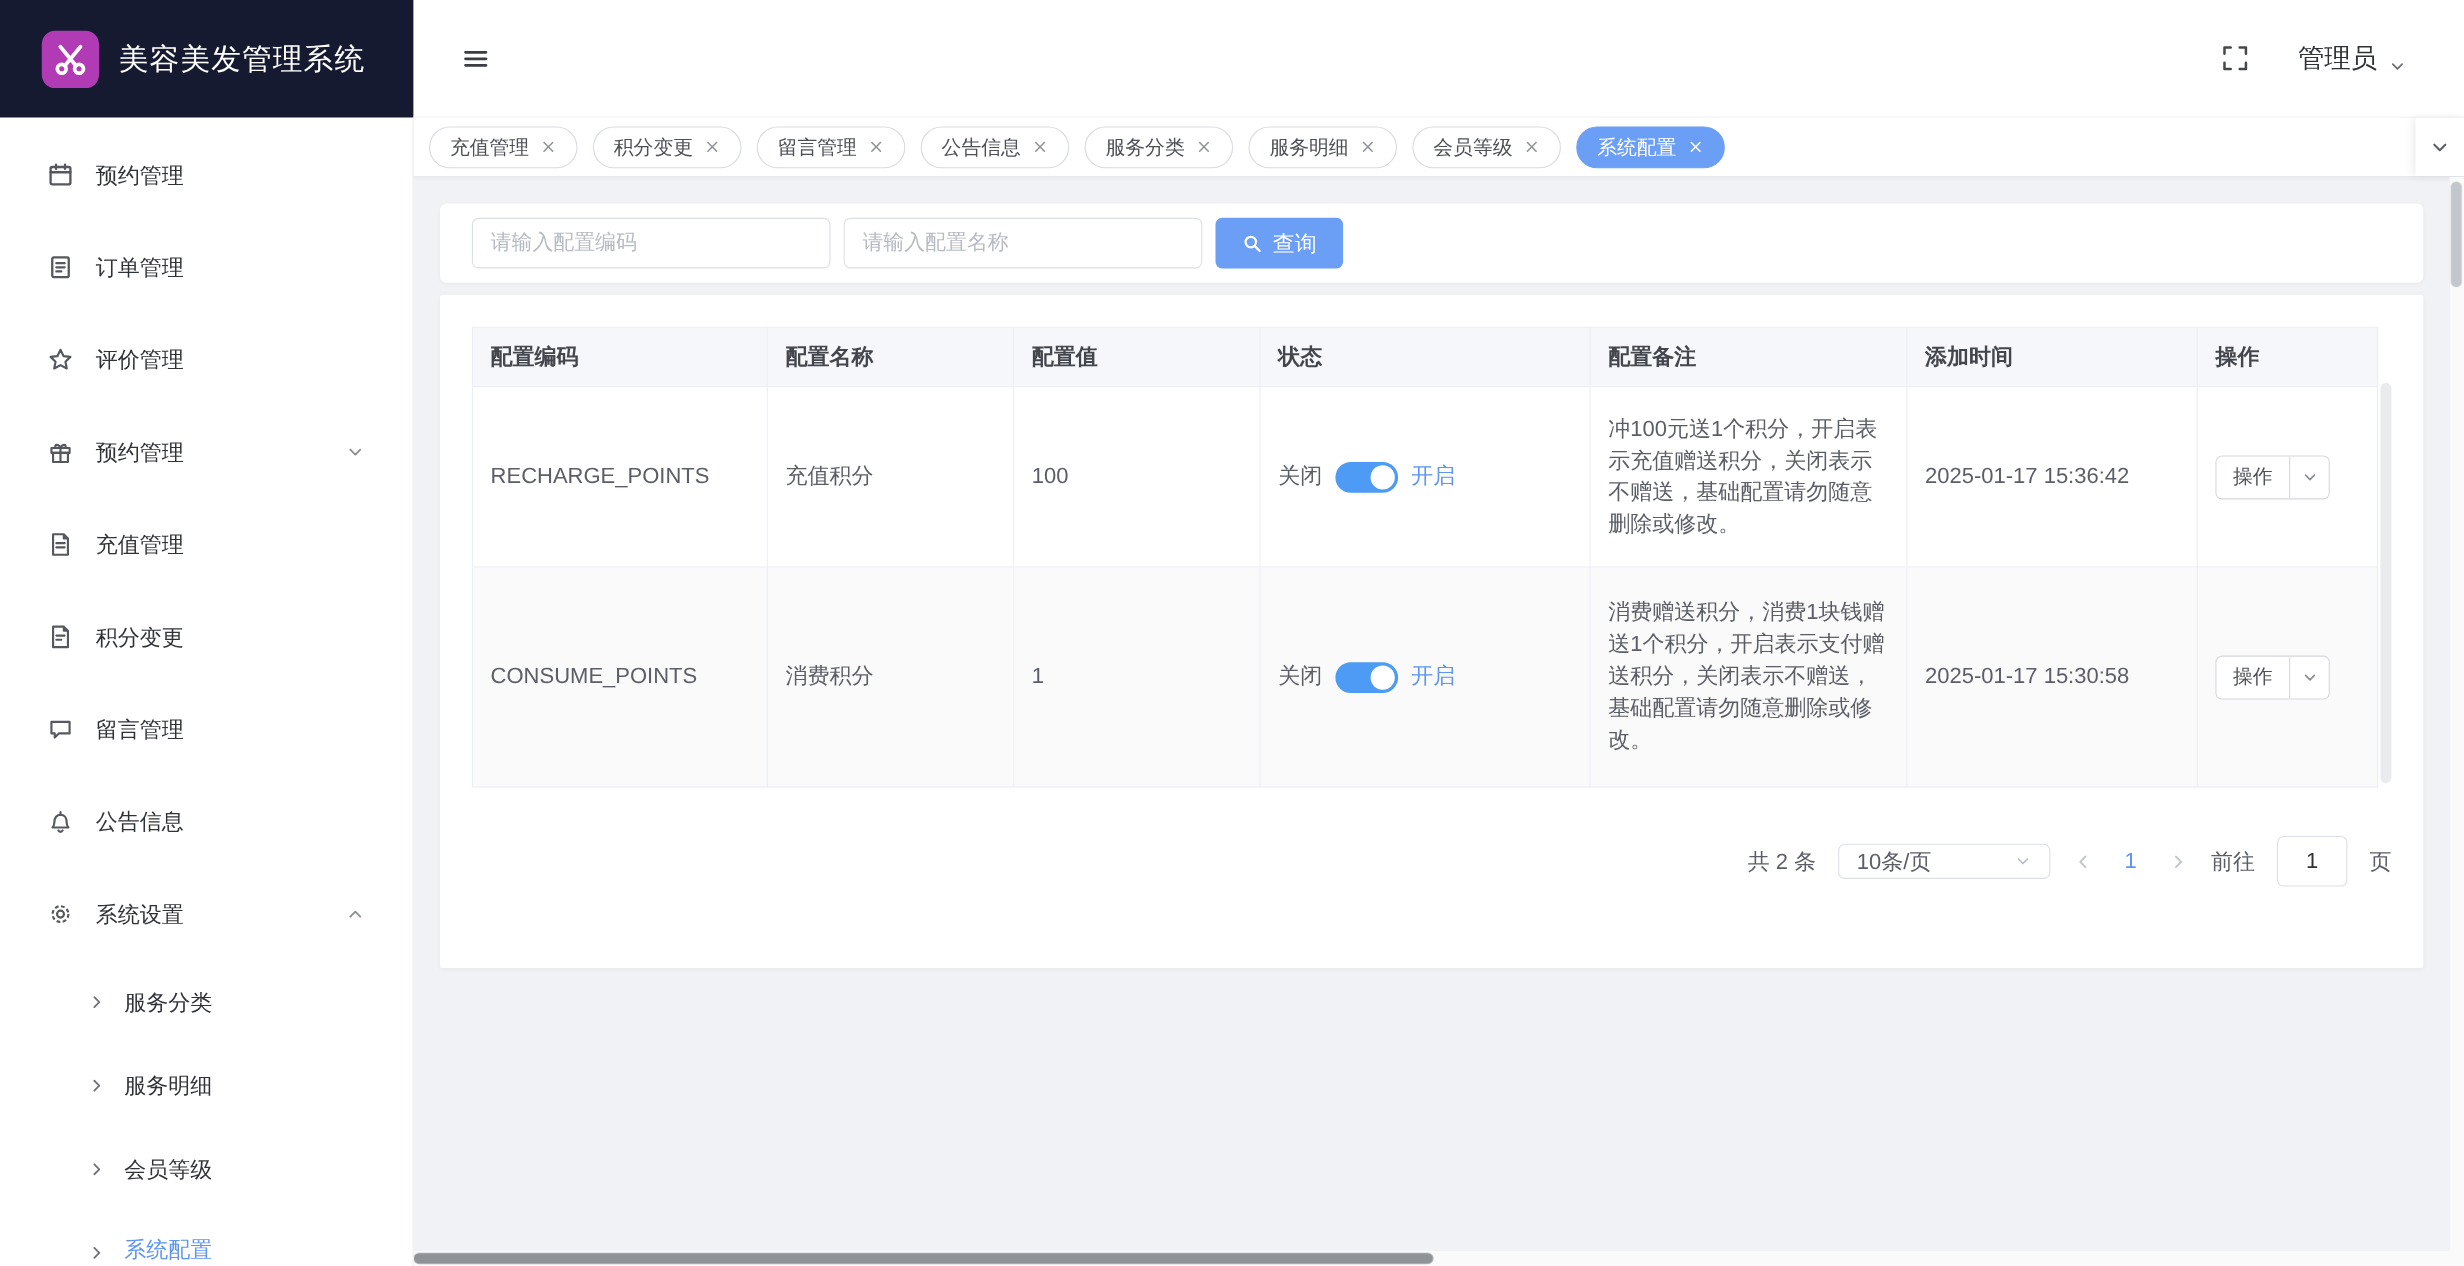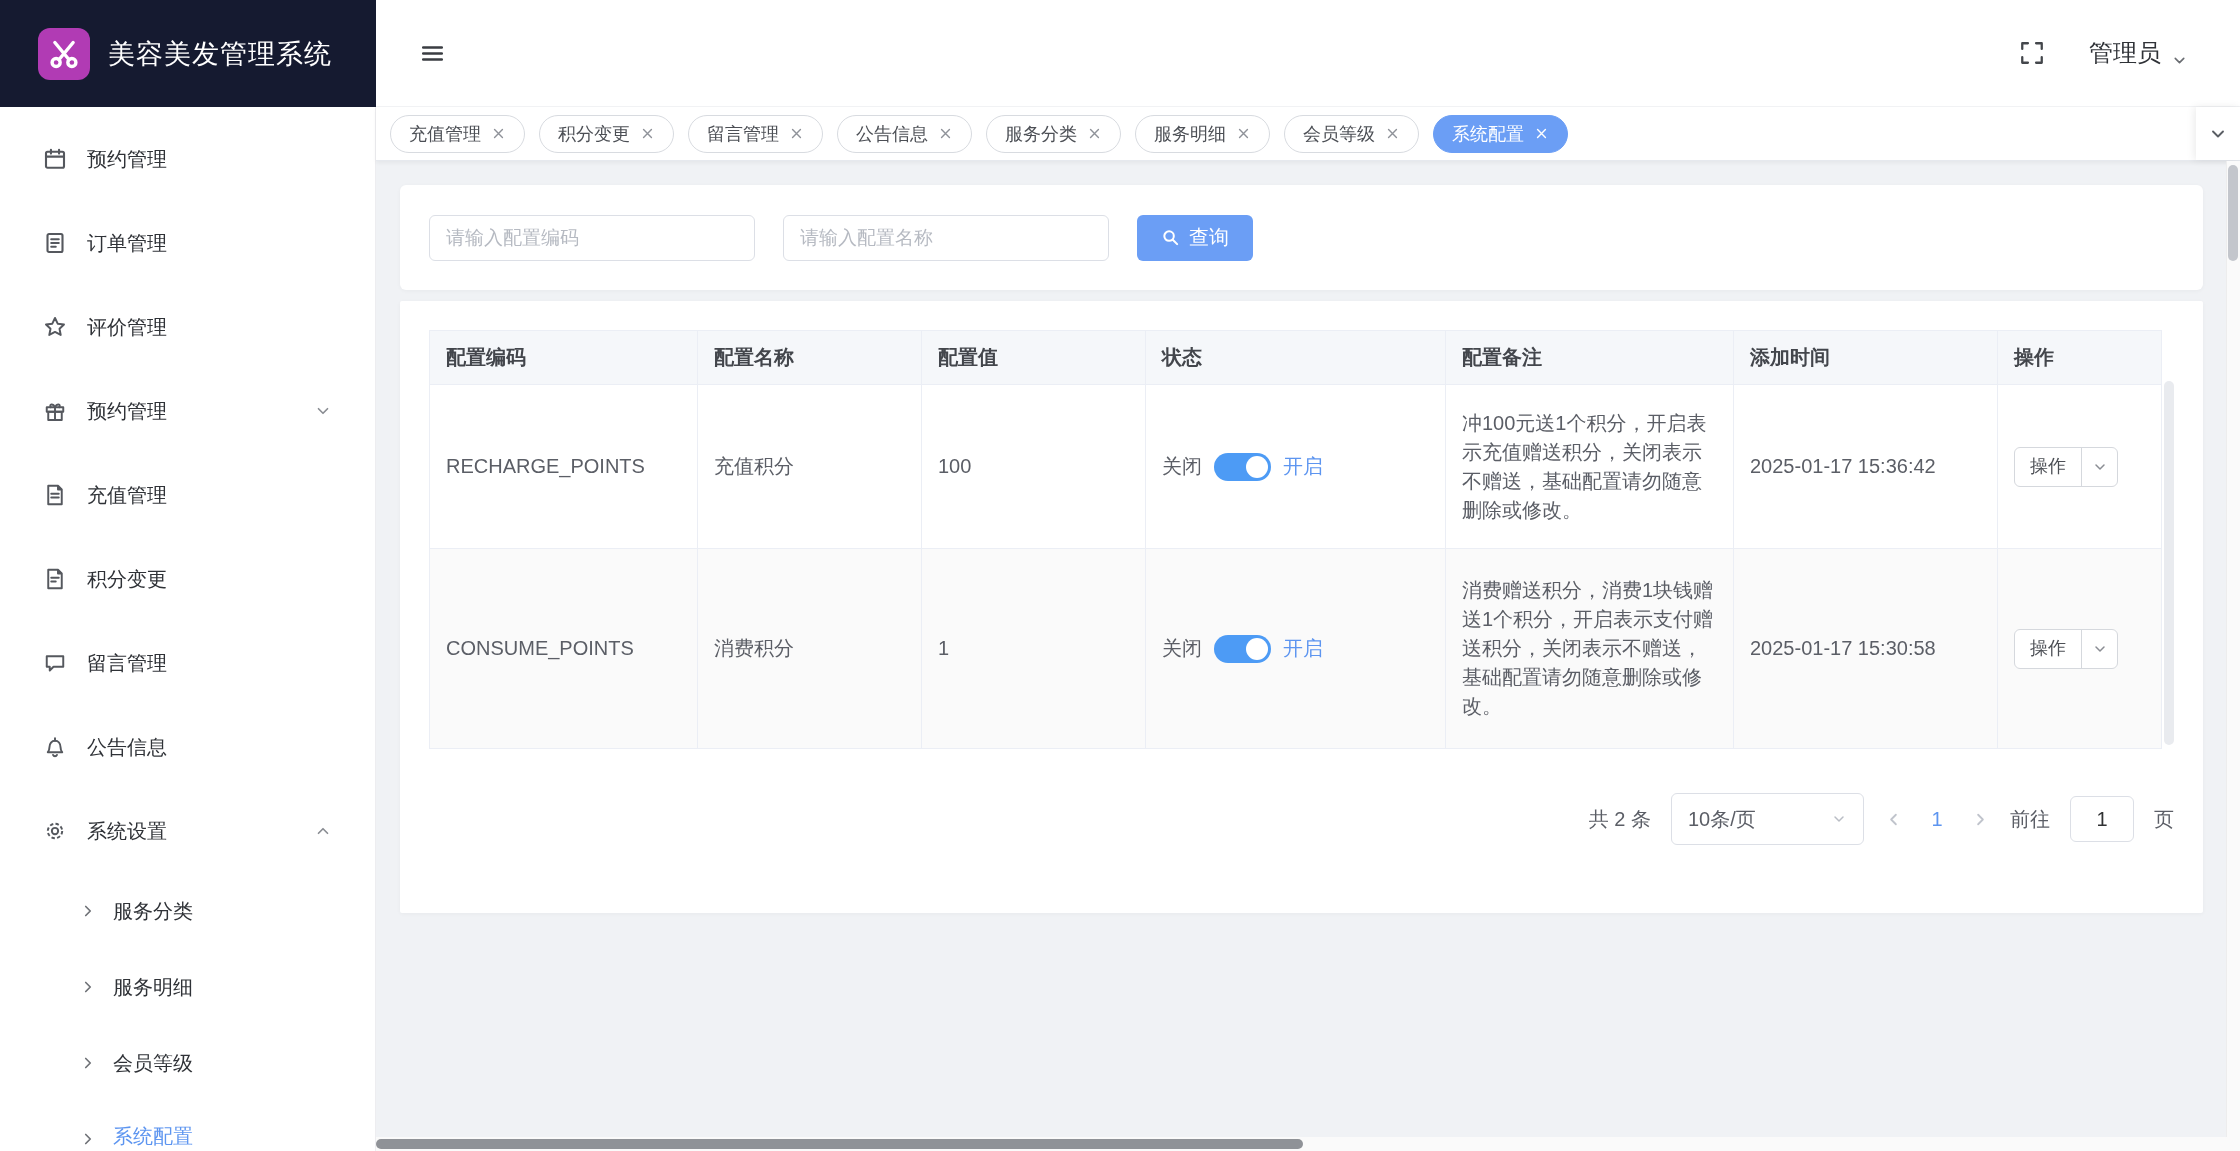--- a/index.html
+++ b/index.html
@@ -46,22 +46,22 @@
     cursor:pointer;white-space:nowrap}
   .tab .tab-x{color:#8f9299}
   .tab.active{background:#6b9ef5;border-color:#6b9ef5;color:#fff}
   .tab.active .tab-x{color:#fff}
   .tabs-more{position:absolute;right:0;top:0;bottom:0;width:44px;background:#fff;
     display:flex;align-items:center;justify-content:center;color:#5a5e64;cursor:pointer;
     box-shadow:-2px 0 8px rgba(0,0,0,.08)}
 
   .content{flex:1;padding:24px 37px 0 24px;overflow:hidden}
 
-  .filter-card{background:#fff;border-radius:6px;height:105px;display:flex;align-items:center;
-    gap:28px;padding:0 29px;box-shadow:0 1px 4px rgba(0,0,0,.04)}
+  .filter-card{background:#fff;border-radius:6px;height:72px;display:flex;align-items:center;
+    gap:12px;padding:0 29px;box-shadow:0 1px 4px rgba(0,0,0,.04)}
   .f-input{width:326px;height:46px;border:1px solid #dcdfe6;border-radius:6px;
     padding:0 16px;font-size:19px;color:#303133;outline:none;background:#fff}
   .f-input::placeholder{color:#b6bac2}
   .search-btn{height:46px;padding:0 24px;background:#6b9ef5;border:none;border-radius:6px;
     color:#fff;font-size:20px;display:flex;align-items:center;gap:9px;cursor:pointer}
 
   .table-card{background:#fff;border-radius:2px;margin-top:11px;padding:29px;min-height:612px;
     box-shadow:0 1px 4px rgba(0,0,0,.04)}
   .table-wrap{display:flex;align-items:flex-start}
   table{border-collapse:collapse;table-layout:fixed;width:1732px;font-size:20px}
@@ -81,21 +81,21 @@
   .act-btn{display:inline-flex;height:40px;border:1px solid #d5d8dd;border-radius:6px;
     overflow:hidden;background:#fff;color:#4c4f55;font-size:18px;cursor:pointer}
   .act-main{padding:0 15px;display:flex;align-items:center}
   .act-caret{width:36px;border-left:1px solid #d5d8dd;display:flex;align-items:center;
     justify-content:center;color:#8a8d93}
   .tbody-gutter{width:10px;background:#e9ebef;border-radius:5px;margin-top:51px;height:364px;
     margin-left:2px;flex:none}
 
   .pagination{display:flex;align-items:center;justify-content:flex-end;gap:20px;
     margin-top:44px;font-size:20px;color:#5b5e66}
-  .page-size{width:193px;height:52px;border:1px solid #dcdfe6;border-radius:6px;
+  .page-size{width:193px;height:32px;border:1px solid #dcdfe6;border-radius:6px;
     display:flex;align-items:center;justify-content:space-between;padding:0 16px;
     color:#5b5e66;cursor:pointer;background:#fff}
   .page-size .ic{color:#b9bdc5}
   .pg-btn{color:#c0c4cc;cursor:pointer;display:flex;align-items:center}
   .pg-num{color:#5d95f0;min-width:28px;text-align:center;cursor:pointer}
   .goto-input{width:64px;height:46px;border:1px solid #dcdfe6;border-radius:6px;
     text-align:center;font-size:20px;color:#303133;outline:none}
 
   
   .vbar{position:fixed;right:0;top:161px;bottom:14px;width:14px;background:#fafafa;

